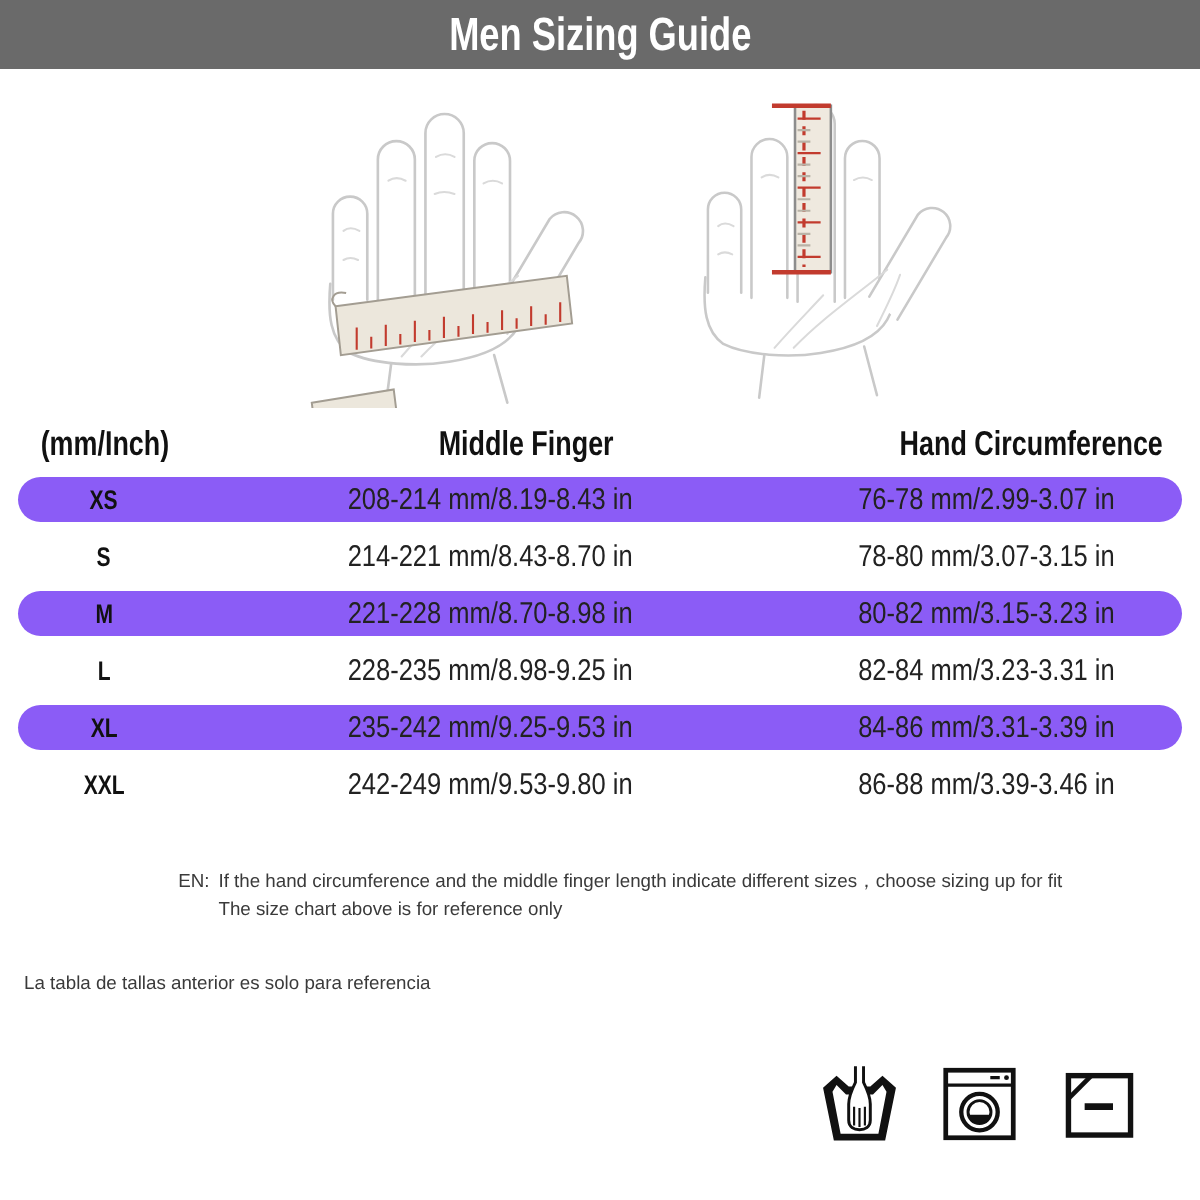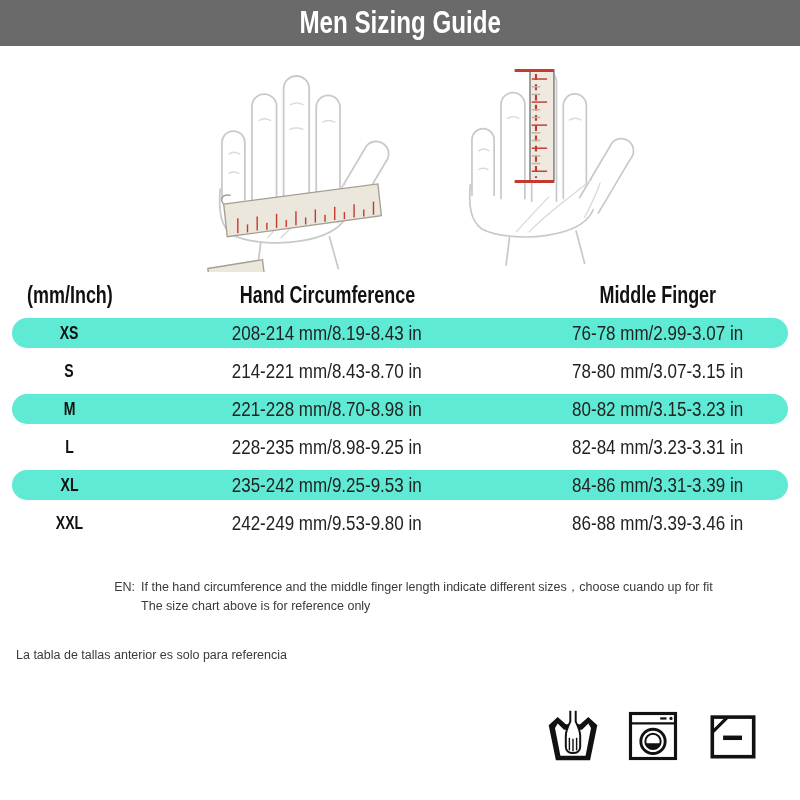--- a/index.html
+++ b/index.html
@@ -13,24 +13,24 @@
   .cond-md { display:inline-block; transform:scaleX(0.85); transform-origin:50% 50%; white-space:nowrap; }
 
   
   .illustrations { position:relative; height:228px; }
   .illus-left  { position:absolute; left:183px; top:4px; }
   .illus-right { position:absolute; left:448px; top:4px; }
 
   
   .size-table { padding:0 12px; margin-top:4px; }
   .t-row { display:grid; grid-template-columns:115px 400px 1fr; align-items:center; height:30px; margin-bottom:8px; }
-  .t-head { height:34px; margin-bottom:6px; }
+  .t-head { height:34px; margin-bottom:6px;gap:24px; }
   .t-cell { text-align:center; font-size:20px; color:#222222; }
   .t-head .t-cell { font-size:23px; font-weight:bold; color:#111111; }
-  .band-gray { background:#5eead4; border-radius:15px; }
+  .band-gray { background:#8b5cf6; border-radius:15px; }
   .size-label { font-weight:bold; font-size:18px; color:#111111; }
 
   
   .notes { margin-top:40px; font-size:12.5px; color:#3a3a3a; line-height:19px; }
   .note-en { display:flex; margin-left:27px;justify-content:center; }
   .note-en .lbl { flex:0 0 auto; margin-right:6px; }
   .note-es { margin-top:30px; }
   .note-es .l1 { margin-left:27px; }
   .note-es .l1 .lbl { margin-right:4px; }
   .note-es .l2 { margin-left:16px; }
@@ -145,22 +145,22 @@
       </g>
       <line x1="78" y1="24" x2="124" y2="24" stroke="#c23b2e" stroke-width="3.5"></line>
       <line x1="78" y1="154" x2="124" y2="154" stroke="#c23b2e" stroke-width="3.5"></line>
     </g>
   </svg>
 </div>
 
 <div class="size-table">
   <div class="t-row t-head">
     <div class="t-cell"><span class="cond">(mm/Inch)</span></div>
+    <div class="t-cell"><span class="cond">Middle Finger</span></div>
     <div class="t-cell"><span class="cond">Hand Circumference</span></div>
-    <div class="t-cell"><span class="cond">Middle Finger</span></div>
   </div>
 
   <div class="t-row band-gray">
     <div class="t-cell size-label"><span class="cond">XS</span></div>
     <div class="t-cell"><span class="cond-md">208-214 mm/8.19-8.43 in</span></div>
     <div class="t-cell"><span class="cond-md">76-78 mm/2.99-3.07 in</span></div>
   </div>
   <div class="t-row">
     <div class="t-cell size-label"><span class="cond">S</span></div>
     <div class="t-cell"><span class="cond-md">214-221 mm/8.43-8.70 in</span></div>
@@ -185,21 +185,21 @@
     <div class="t-cell size-label"><span class="cond">XXL</span></div>
     <div class="t-cell"><span class="cond-md">242-249 mm/9.53-9.80 in</span></div>
     <div class="t-cell"><span class="cond-md">86-88 mm/3.39-3.46 in</span></div>
   </div>
 </div>
 
 <div class="notes">
   <div class="note-en">
     <span class="lbl">EN:</span>
     <span>
-      <span>If the hand circumference and the middle finger length indicate different sizes，choose cuando up for fit</span><br>
+      <span>If the hand circumference and the middle finger length indicate different sizes，choose sizing up for fit</span><br>
       <span>The size chart above is for reference only</span>
     </span>
   </div>
   <div class="note-es">
     <div class="l2">La tabla de tallas anterior es solo para referencia</div>
   </div>
 </div>
 
 <div class="care-row">
 

